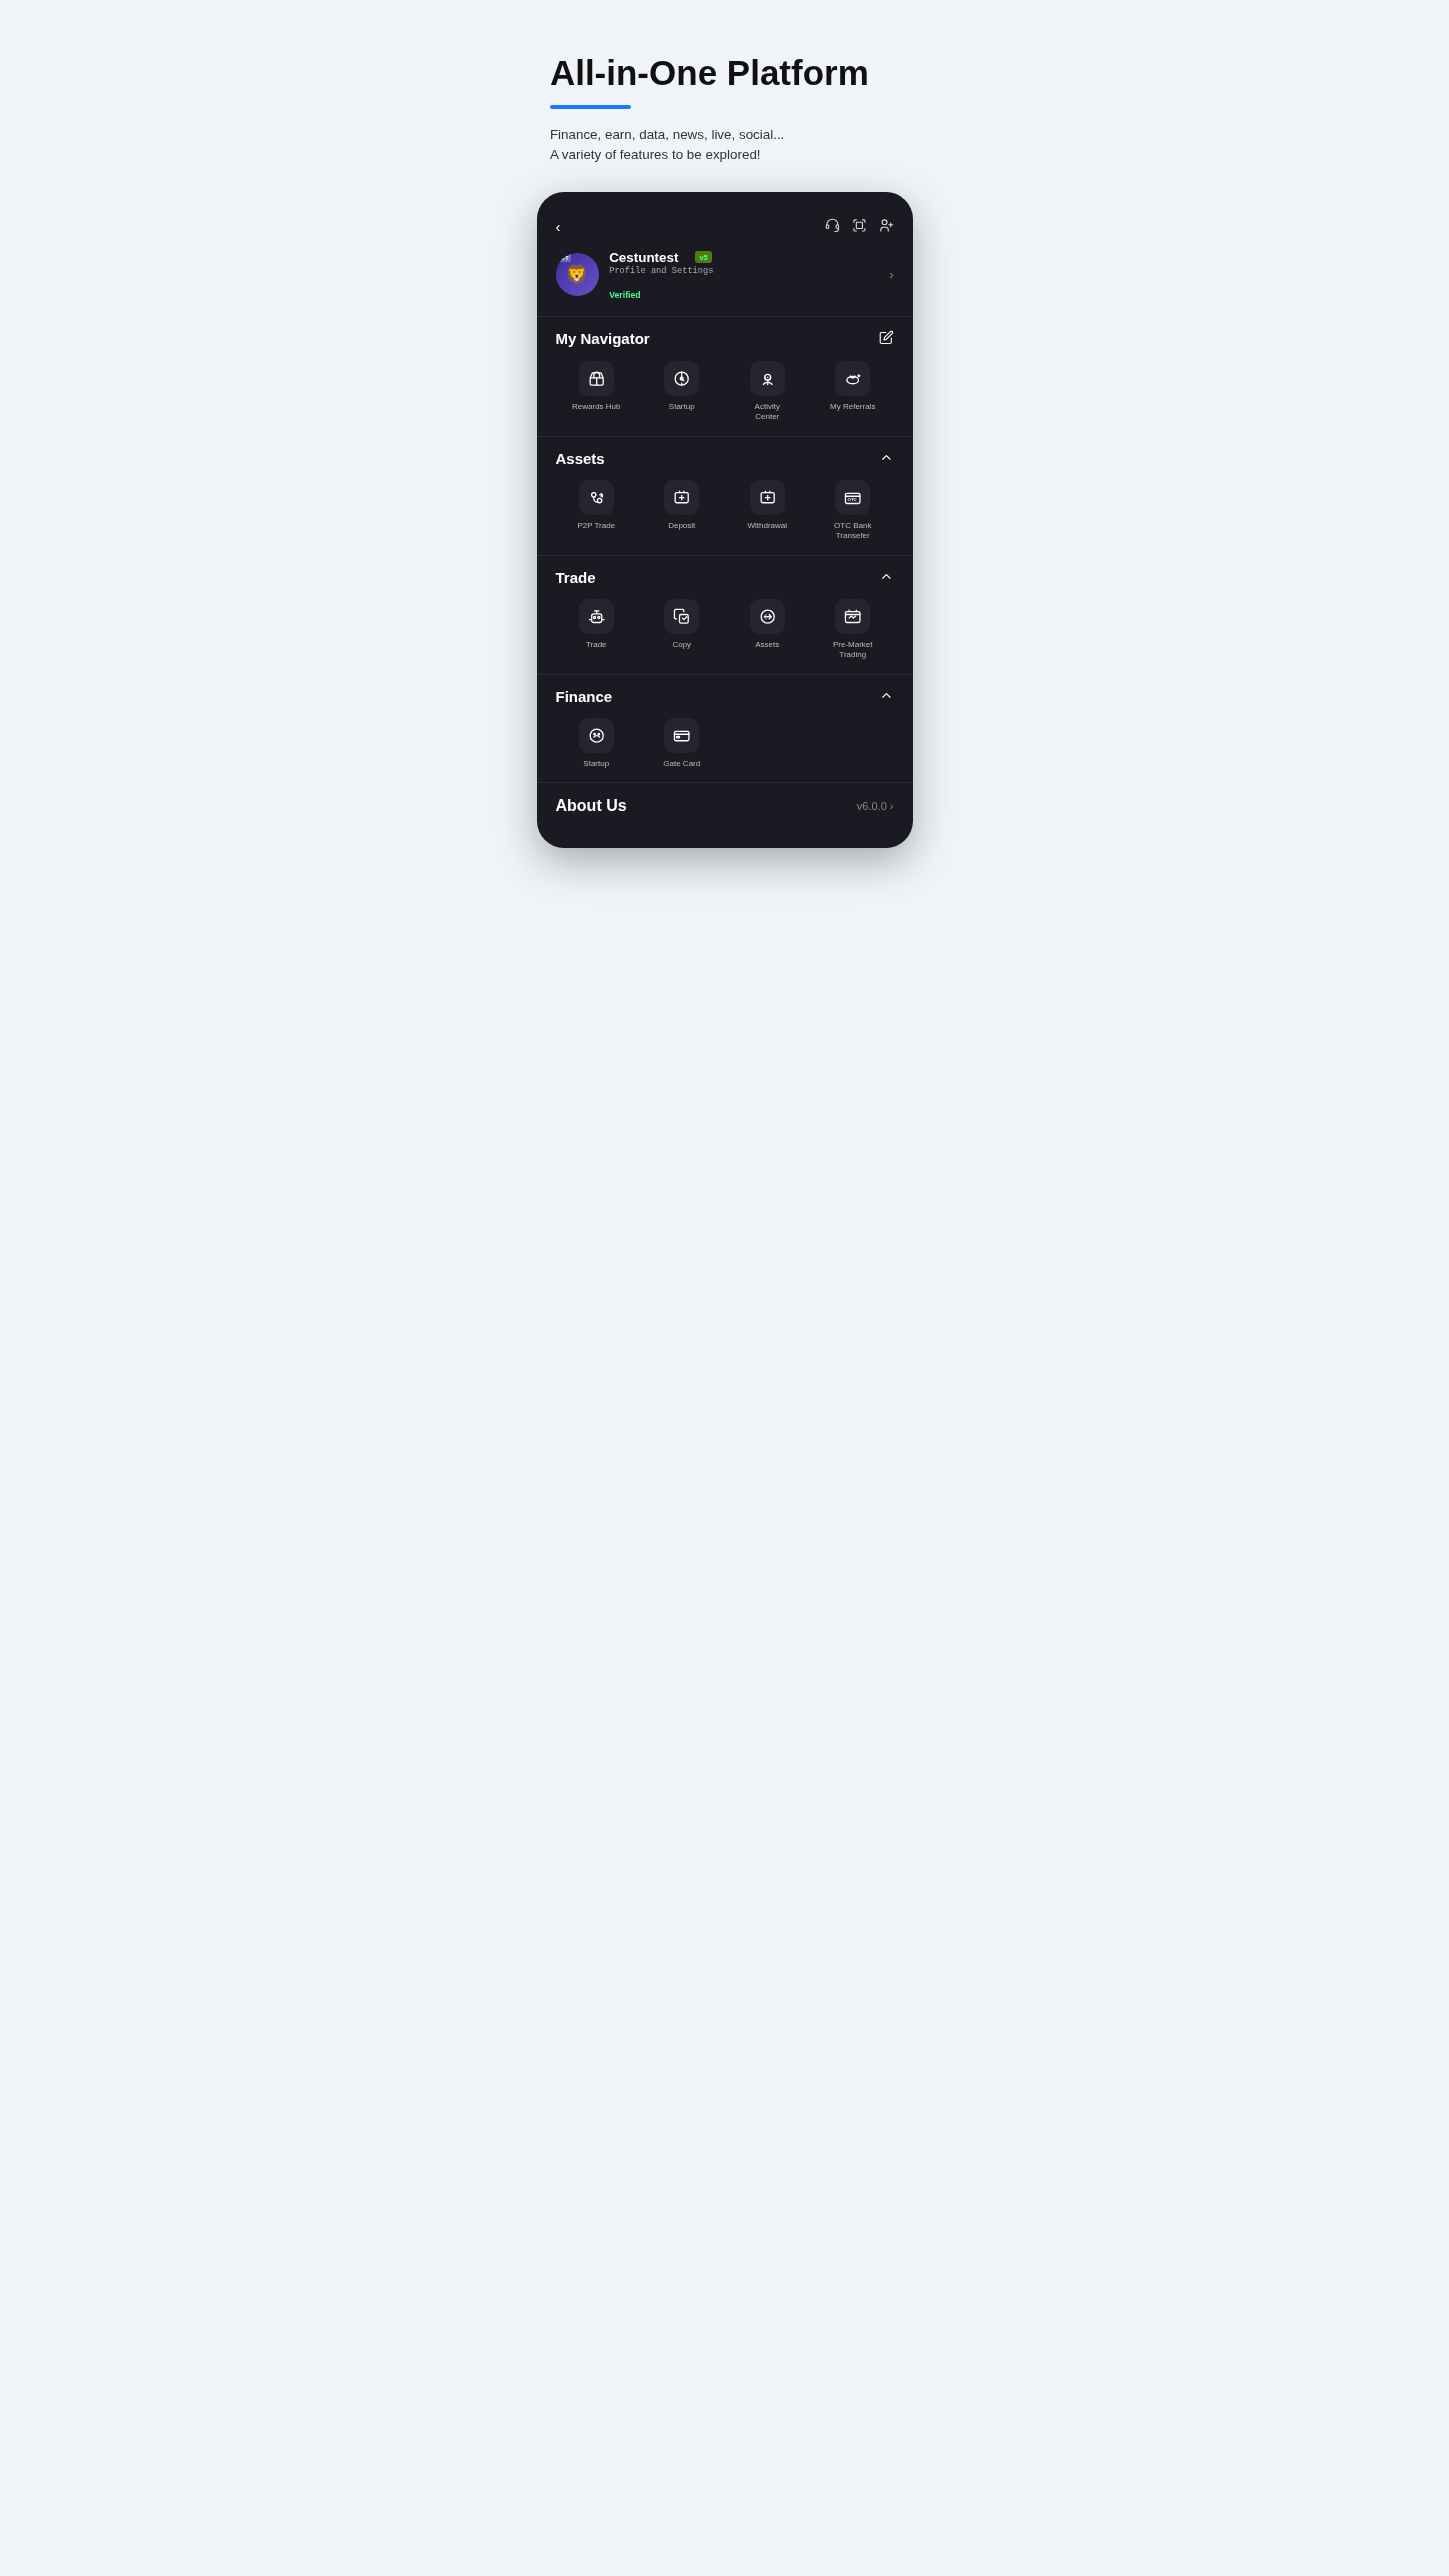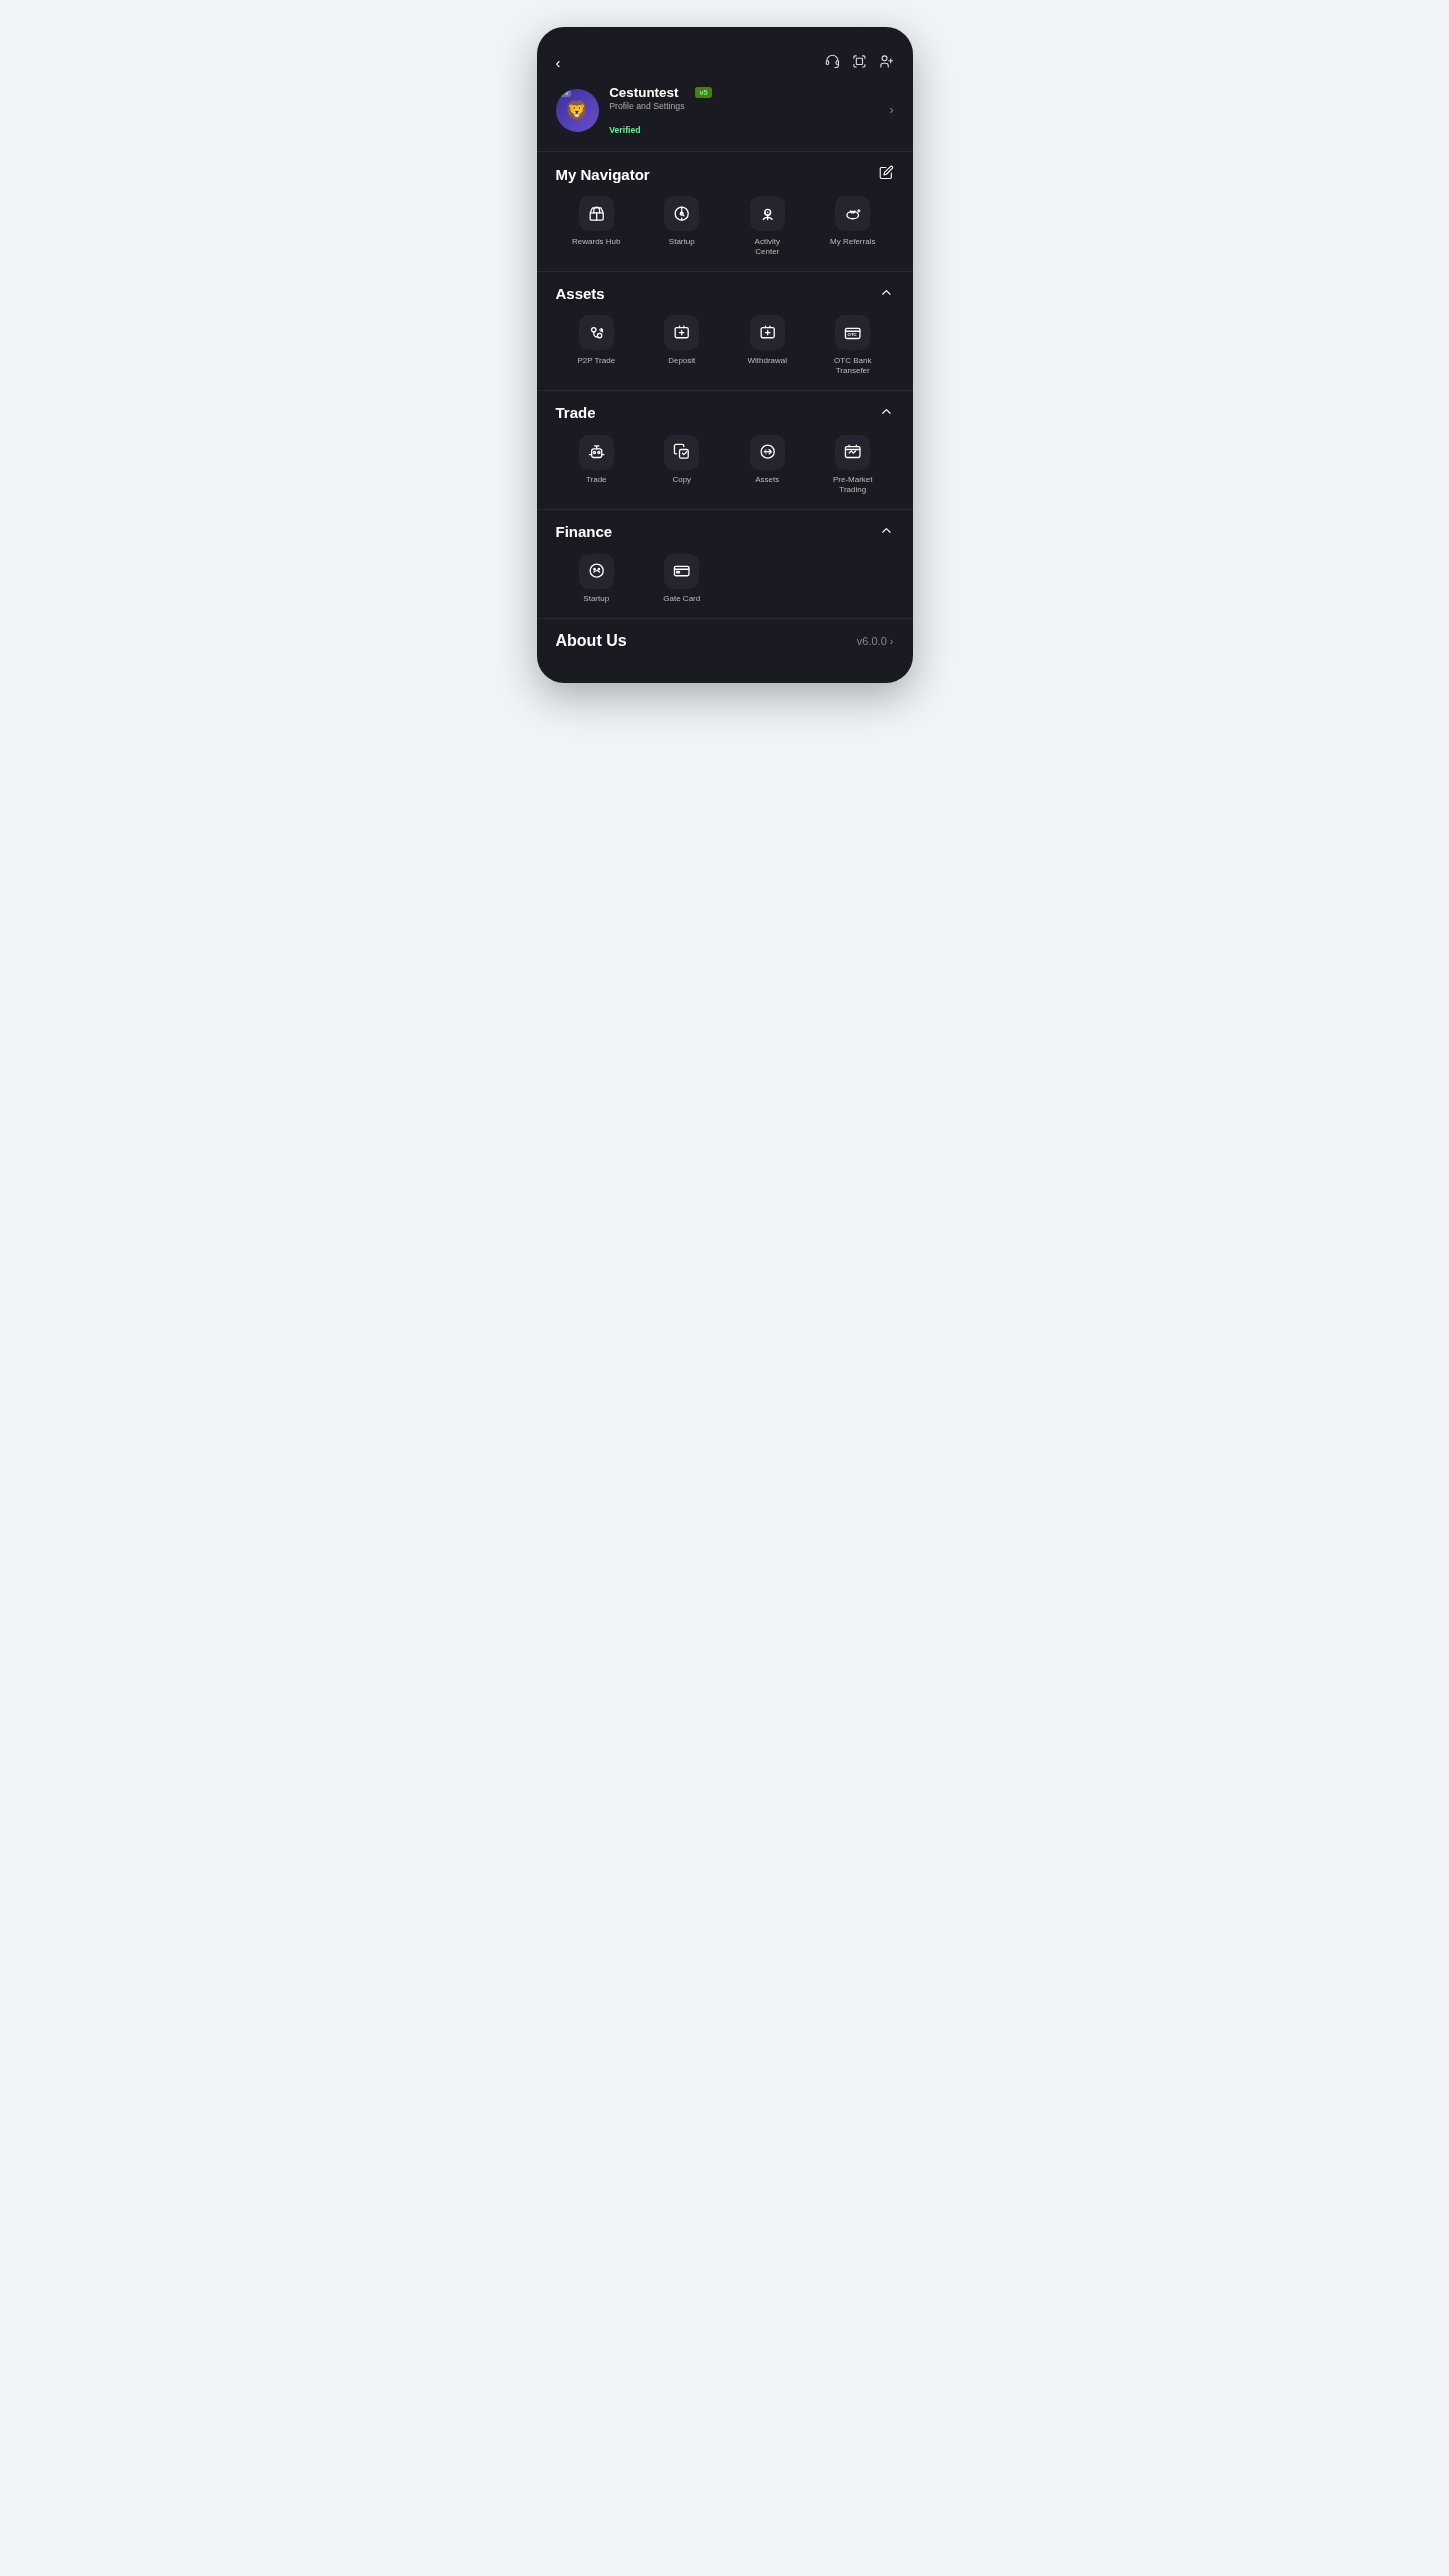--- a/index.html
+++ b/index.html
@@ -140,20 +140,21 @@
       font-size: 7.4px;
       font-weight: 700;
       padding: 1.3px 4px;
       border-radius: 2.7px;
     }
 
     .profile-subtitle {
       color: #aaa;
       font-size: 8.7px;
       margin-bottom: 14px;
+      font-family: Liberation Mono, monospace;
     }
 
     .verified-text {
       color: #4dff88;
       font-size: 8.7px;
       font-weight: 600;
     }
 
     .profile-arrow {
       color: #888;
@@ -264,20 +265,25 @@
       stroke-width: 1.8;
       stroke-linecap: round;
       stroke-linejoin: round;
     }
   </style>
 </head>
 <body>
 
 <div class="page-wrapper">
 
+  <div class="headline">
+    <h1>All-in-One Platform</h1>
+    <div class="blue-bar"></div>
+    <p>Finance, earn, data, news, live, social...<br>A variety of features to be explored!</p>
+  </div>
 
   <div class="phone-container">
 
     <div class="phone-header">
       <span class="back-icon">‹</span>
       <div class="header-icons">
 
         <span class="header-icon">
           <svg class="icon-svg-sm" viewBox="0 0 24 24">
             <path d="M3 11a9 9 0 0118 0"></path>

